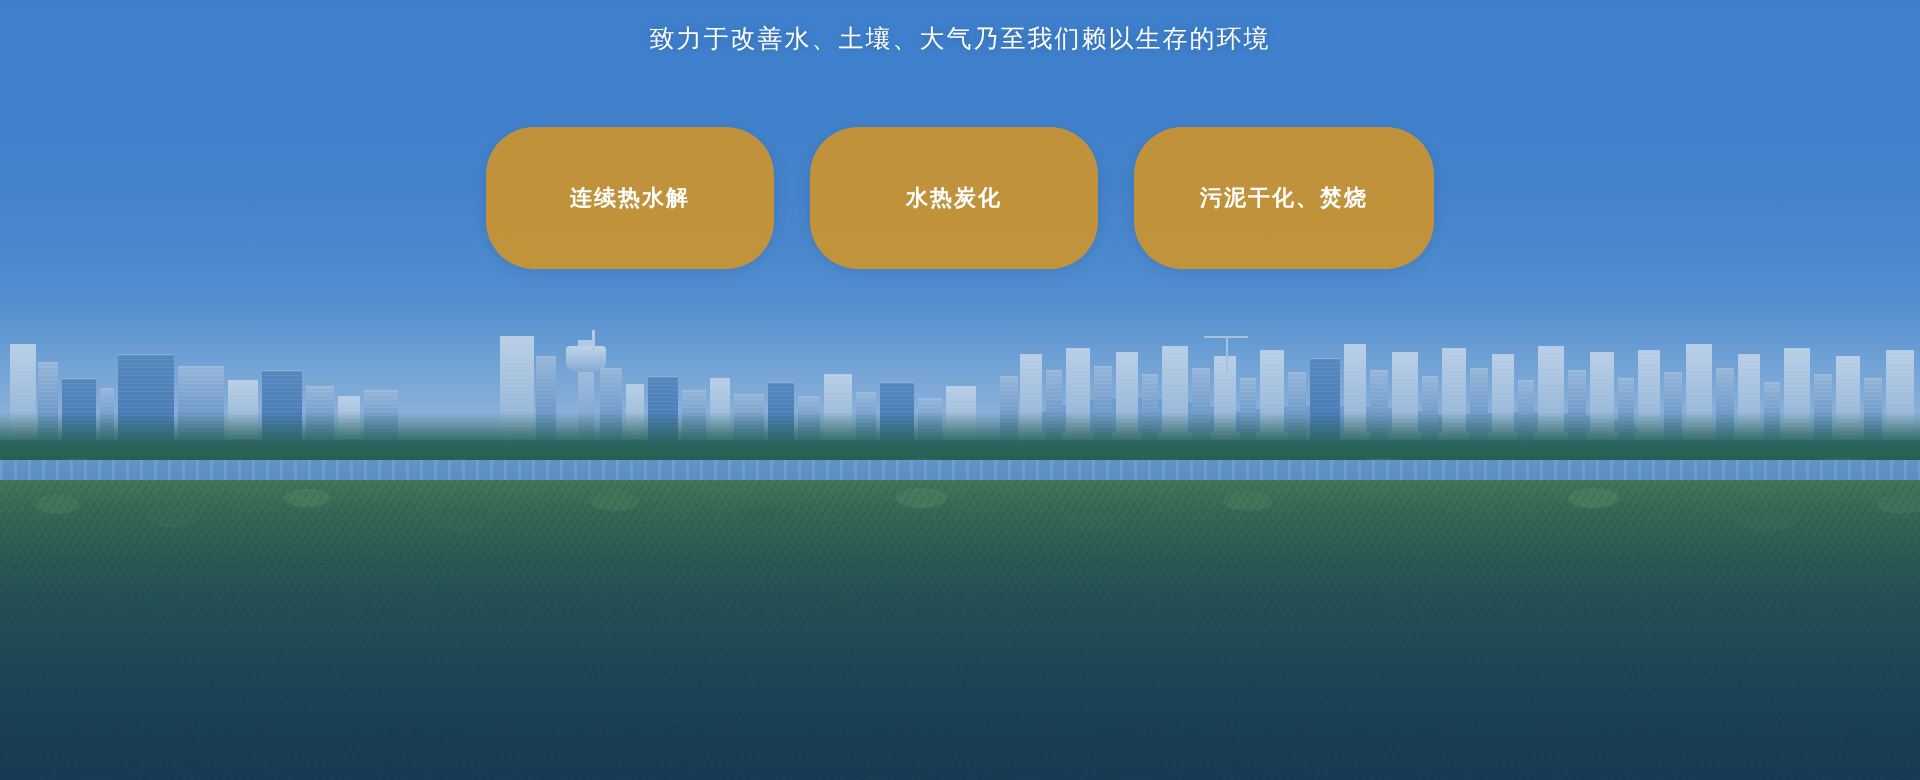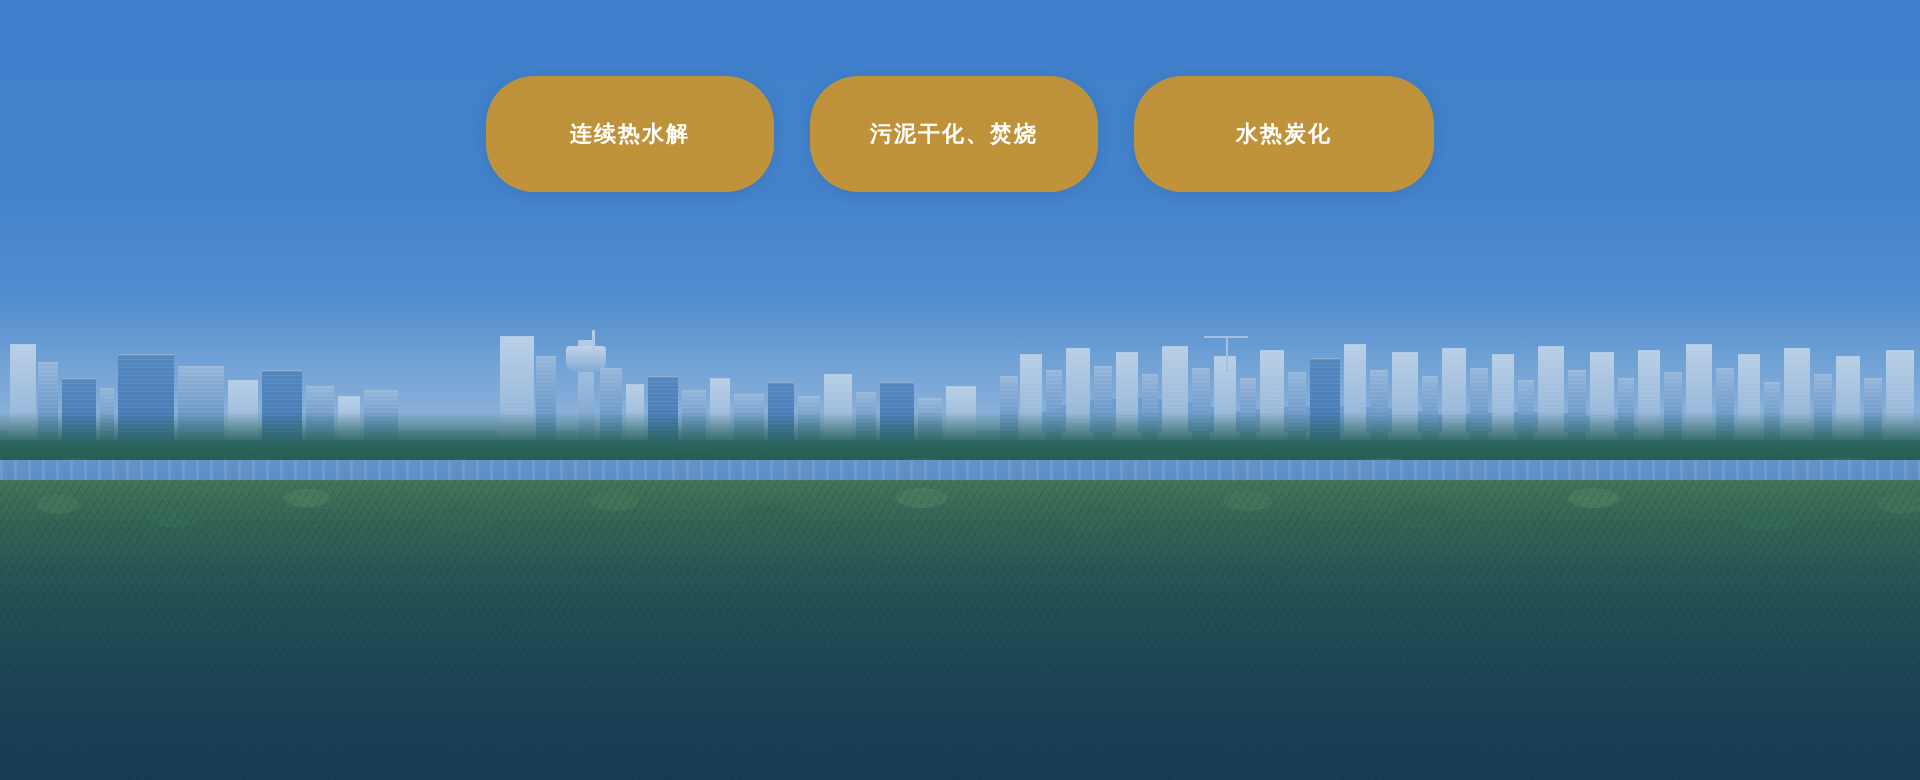--- a/index.html
+++ b/index.html
@@ -154,21 +154,21 @@
     margin-top:26px;
     font-size:25px; font-weight:normal; color:#ffffff;
     letter-spacing:2px; line-height:1;
     text-shadow:0 1px 8px rgba(20,55,105,.35);
   }
 
   .pill-row{
     display:flex; margin-top:76px; gap:36px;
   }
   .pill{
-    width:288px; height:116px;
+    width:288px; height:142px;
     border-radius:48px;
     background:rgba(224,150,20,.80);
     display:flex; align-items:center; justify-content:center;
     color:#ffffff; font-size:22px; font-weight:bold;
     letter-spacing:2px;
     border:none; cursor:pointer;
     backdrop-filter:saturate(1.1);
     box-shadow:0 2px 14px rgba(30,60,100,.18);
   }
   .pill:nth-child(3){ width:300px; }
@@ -270,21 +270,22 @@
   </div>
 
   <div class="fg-veg"></div>
   <div class="fg-texture"></div>
   <div class="fg-shade"></div>
   <div class="tint"></div>
 
   <div class="content">
 
 
+    <p class="hero-subtitle">致力于改善水、土壤、大气乃至我们赖以生存的环境</p>
 
     <div class="pill-row">
       <button class="pill">连续热水解</button>
+      <button class="pill">水热炭化</button>
       <button class="pill">污泥干化、焚烧</button>
-      <button class="pill">水热炭化</button>
     </div>
 
   </div>
 </div>
 
 </body></html>

